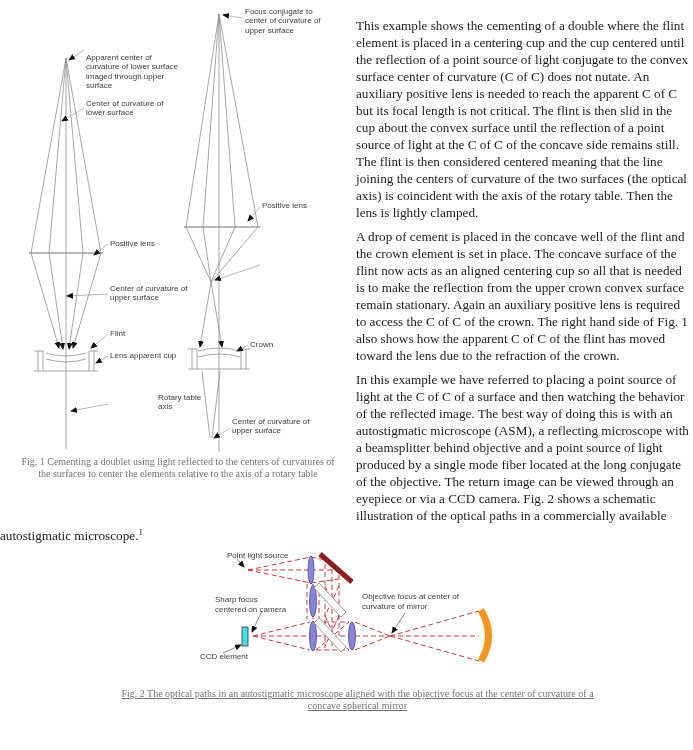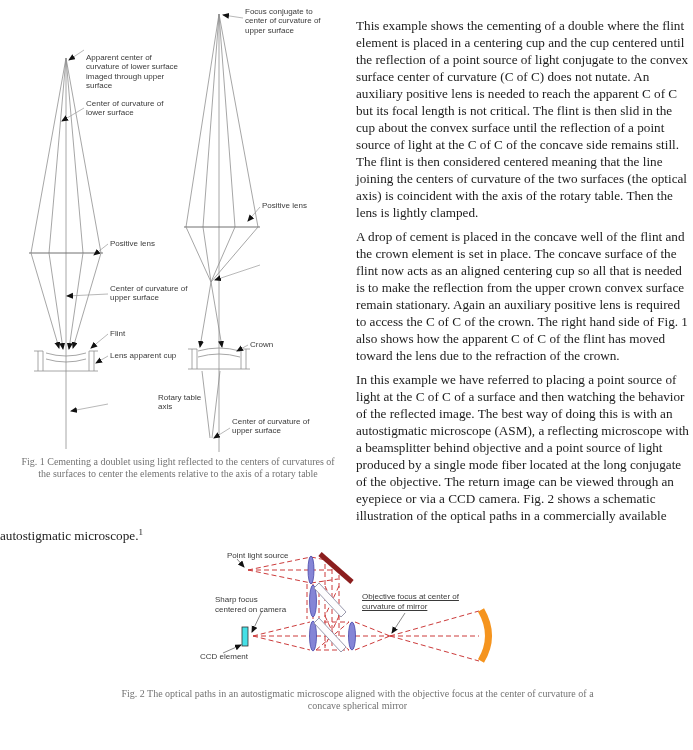--- a/index.html
+++ b/index.html
@@ -32,21 +32,21 @@
   .bodytext { padding-top:17px; }
   .bodytext p {
     margin:0 0 7px 0;
     font-size:13.2px; line-height:17px;
     padding-right:3px;
   }
   .bodytext sup { font-size:9px; }
   .fig2-block { clear:none; margin-top:8px; }
   .fig2-canvas { position:relative; width:693px; height:132px; }
   .fig2-canvas svg { position:absolute; left:0; top:0; }
-  .fig2-caption { width:478px; margin:4px auto 0 auto; }
+  .fig2-caption { width:478px; margin:4px auto 0 auto;text-decoration:underline; }
 </style>
 </head>
 <body>
 
 <div class="page">
 
   <div class="fig1-float">
     <svg width="356" height="452" viewBox="0 0 356 452">
       <defs>
         <marker id="ah1" markerWidth="8" markerHeight="8" refX="6" refY="3" orient="auto" markerUnits="userSpaceOnUse">
@@ -223,19 +223,19 @@
           <line x1="215" y1="7" x2="222" y2="15" marker-end="url(#ah2)"></line>
           <line x1="240" y1="59" x2="230" y2="80" marker-end="url(#ah2)"></line>
           <line x1="201" y1="101" x2="219" y2="93" marker-end="url(#ah2)"></line>
           <line x1="383" y1="61" x2="370" y2="81" marker-end="url(#ah2)"></line>
         </g>
       </svg>
 
       <div class="dlabel" style="left:205px; top:-1px; width:100px;">Point light source</div>
       <div class="dlabel" style="left:193px; top:43px; width:72px;">Sharp focus centered on camera</div>
       <div class="dlabel" style="left:178px; top:100px; width:70px;">CCD element</div>
-      <div class="dlabel" style="left:340px; top:40px; width:100px;text-decoration:underline;">Objective focus at center of curvature of mirror</div>
+      <div class="dlabel" style="left:340px; top:40px; width:100px;">Objective focus at center of curvature of mirror</div>
     </div>
 
     <div class="fig-caption fig2-caption">Fig. 2 The optical paths in an autostigmatic microscope aligned with the objective focus at the center of curvature of a concave spherical mirror</div>
   </div>
 
 </div>
 
 </body></html>

